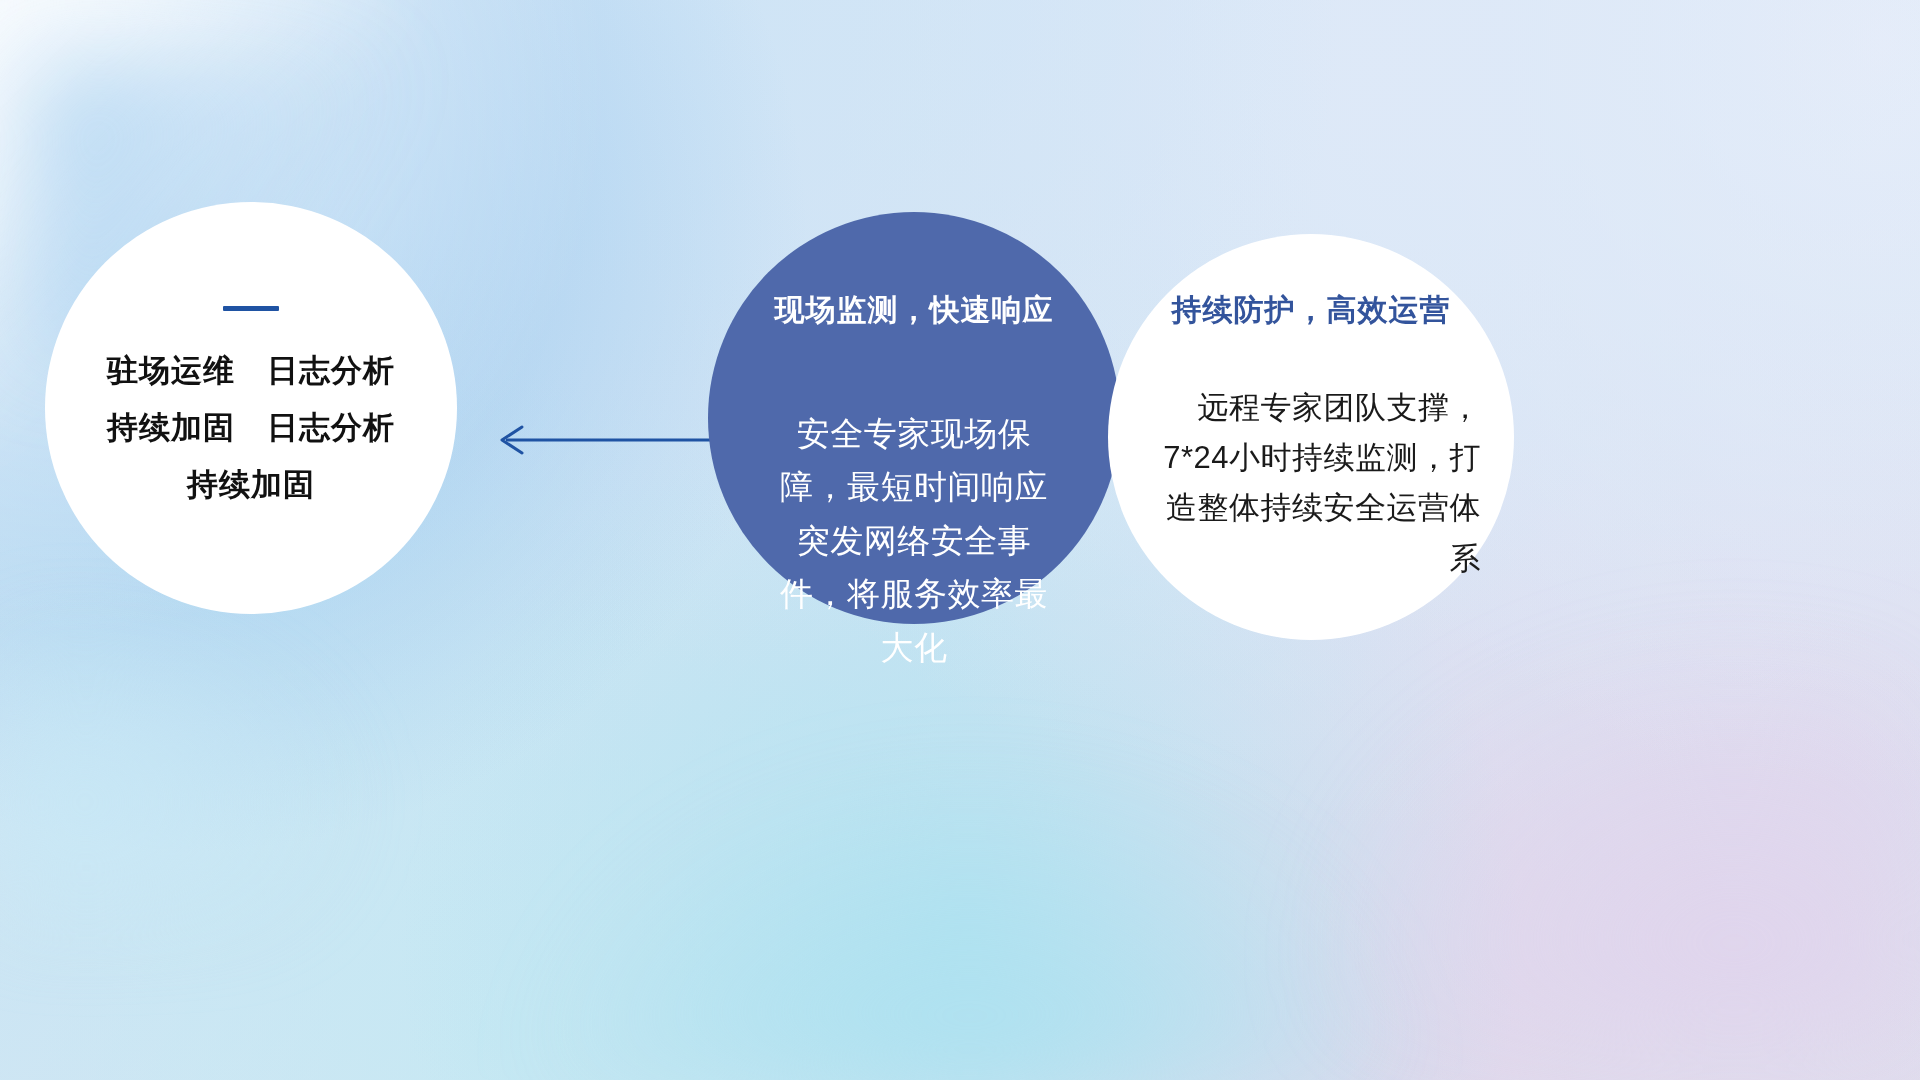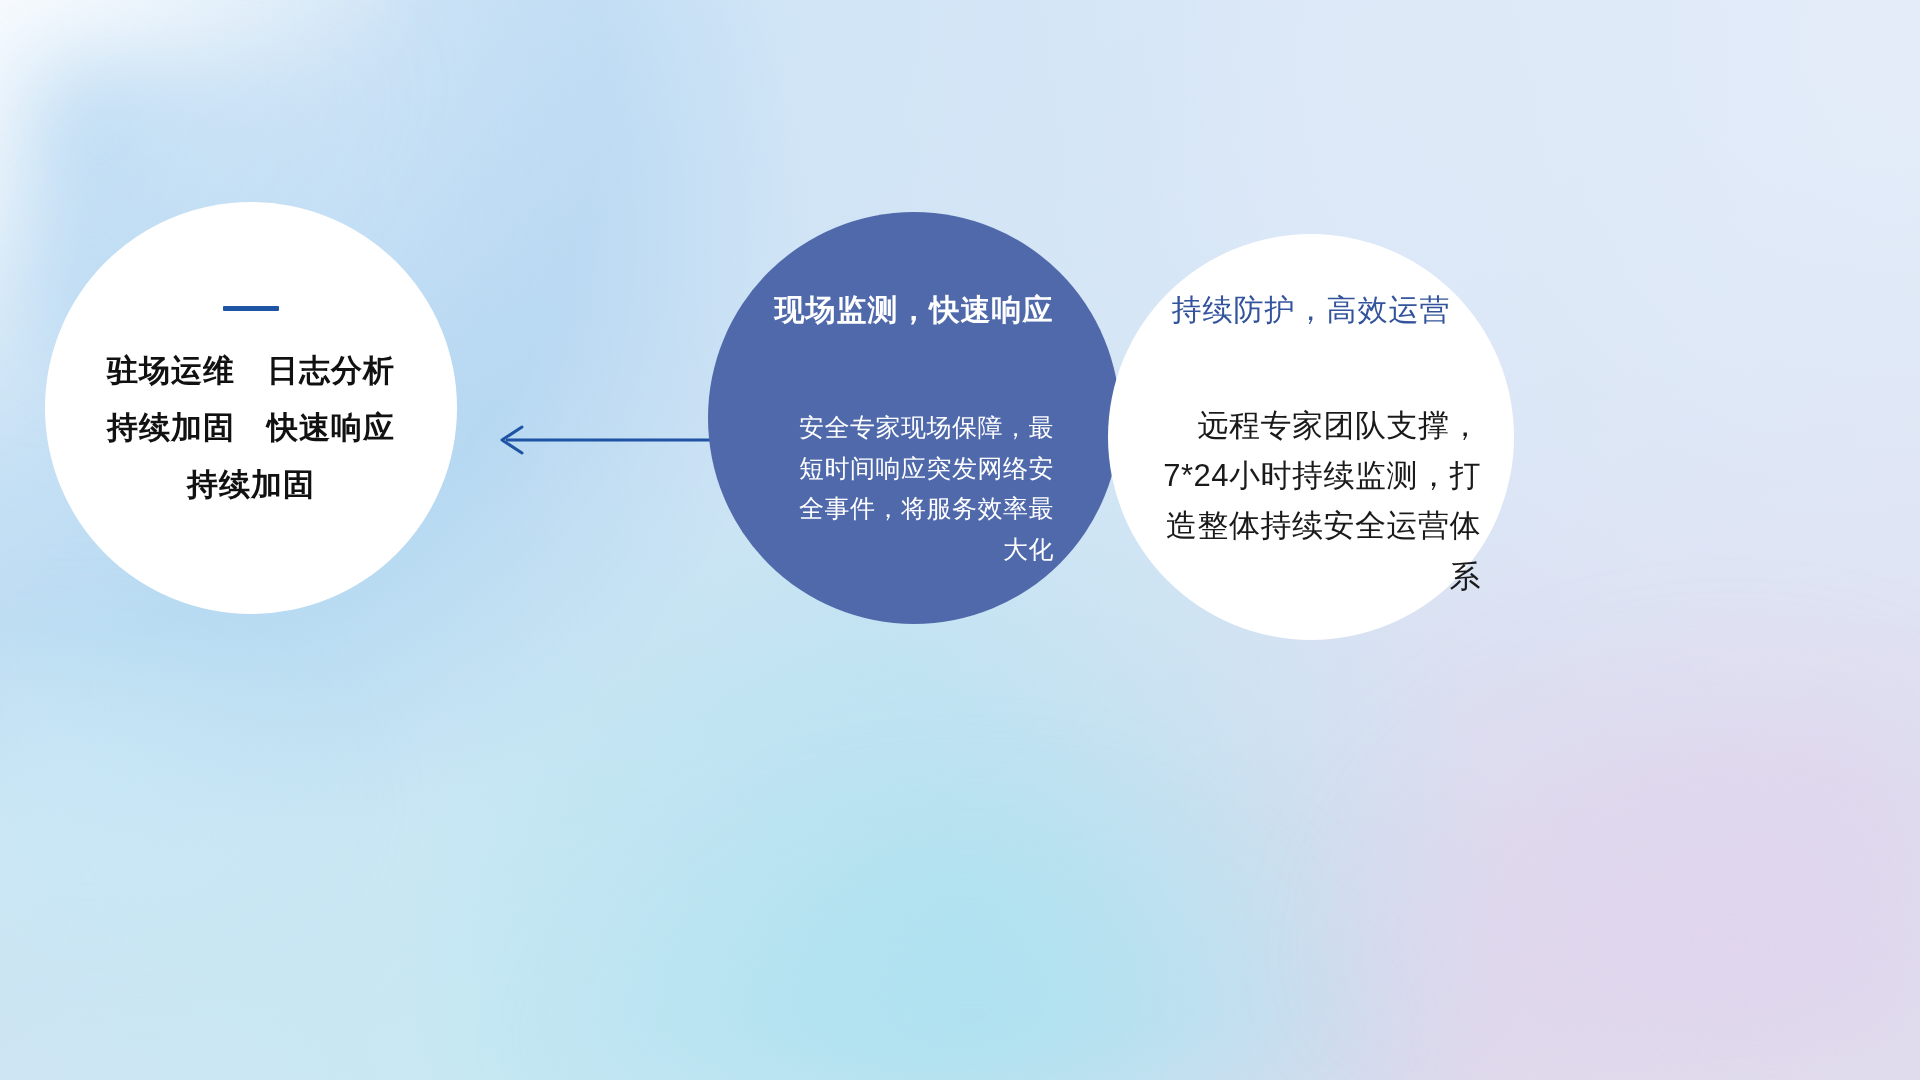--- a/index.html
+++ b/index.html
@@ -122,45 +122,45 @@
   #circle-mid .c-title {
     font-size: 30px;
     font-weight: bold;
     color: #ffffff;
     letter-spacing: 1px;
     white-space: nowrap;
     margin-bottom: 76px;
     font-family: Liberation Mono, monospace;
   }
   #circle-mid .c-body {
-    font-size: 25px;
+    font-size: 33px;
     color: #ffffff;
     line-height: 1.62;
-    text-align: right;
+    text-align: center;
     width: 280px;
     letter-spacing: 0.5px;
   }
 
   
   #circle-right {
     left: 1108px;
     top: 234px;
     width: 406px;
     height: 406px;
     background: #ffffff;
     padding-top: 56px;
     z-index: 3;
   }
   #circle-right .c-title {
     font-size: 30px;
-    font-weight: normal;
+    font-weight: bold;
     color: #33549c;
     letter-spacing: 1px;
     white-space: nowrap;
-    margin-bottom: 70px;
+    margin-bottom: 52px;
   }
   #circle-right .c-body {
     font-size: 31px;
     color: #1a1a1a;
     line-height: 1.62;
     text-align: right;
     width: 340px;
     letter-spacing: 0.5px;
   }
 
@@ -181,21 +181,21 @@
 
   <div class="bg-streak streak-a"></div>
   <div class="bg-streak streak-b"></div>
   <div class="bg-streak streak-c"></div>
   <div class="bg-streak streak-d"></div>
   <div class="bg-streak streak-e"></div>
 
   <div class="circle" id="circle-left">
     <div class="divider-line"></div>
     <div class="left-line">驻场运维　日志分析</div>
-    <div class="left-line">持续加固　快速响应</div>
+    <div class="left-line">持续加固　日志分析</div>
     <div class="left-line last">持续加固</div>
   </div>
 
   <svg id="flow-arrow" viewBox="0 0 240 44">
     <line x1="238" y1="22" x2="26" y2="22" stroke="#1f53a3" stroke-width="3"></line>
     <polyline points="42,9 22,22 42,35" fill="none" stroke="#1f53a3" stroke-width="3" stroke-linecap="round" stroke-linejoin="round"></polyline>
   </svg>
 
   <div class="circle" id="circle-mid">
     <div class="c-title">现场监测，快速响应</div>

